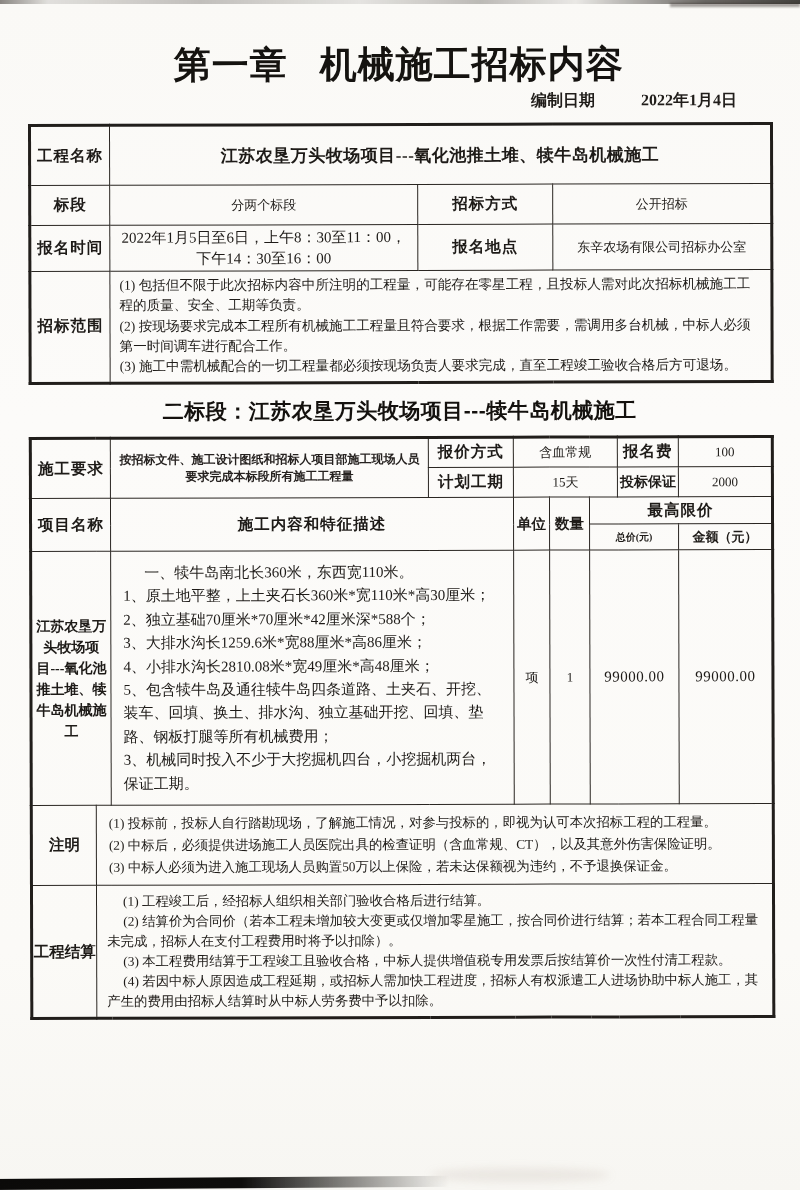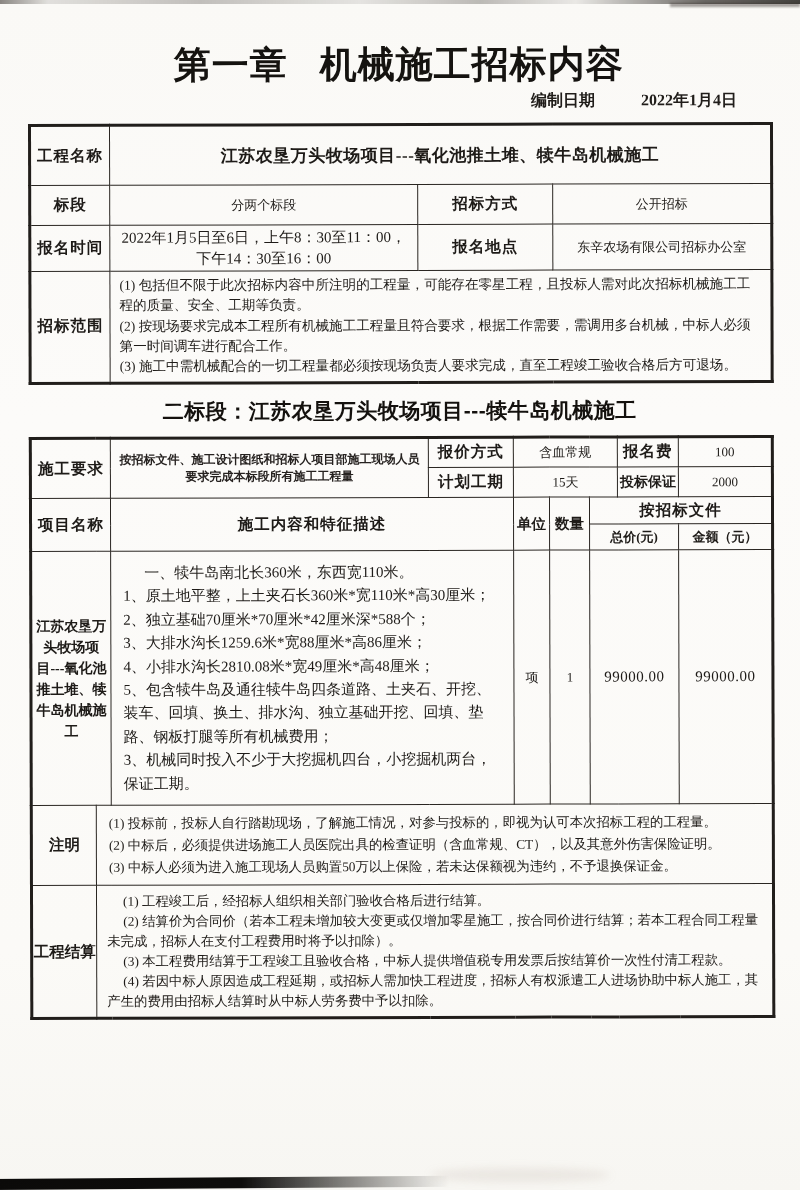--- a/index.html
+++ b/index.html
@@ -153,24 +153,24 @@
         <td class="lbl">计划工期</td>
         <td class="c f15" colspan="3">15天</td>
         <td class="lbl" style="font-size:14px;letter-spacing:0;text-align:center;">投标保证</td>
         <td class="c f15">2000</td>
       </tr>
       <tr class="rC">
         <td class="lbl" colspan="2" rowspan="2">项目名称</td>
         <td class="lbl" colspan="2" rowspan="2">施工内容和特征描述</td>
         <td class="lbl" rowspan="2" style="letter-spacing:0;font-size:14.5px;">单位</td>
         <td class="lbl" rowspan="2" style="letter-spacing:0;font-size:14.5px;">数量</td>
-        <td class="lbl" colspan="3">按招标文件</td>
+        <td class="lbl" colspan="3">最高限价</td>
       </tr>
       <tr class="rC2">
-        <td class="lbl" colspan="2" style="font-size:13px;letter-spacing:0;">总价(元)</td>
+        <td class="lbl" colspan="2" style="font-size:10px;letter-spacing:0;">总价(元)</td>
         <td class="lbl" style="font-size:13px;letter-spacing:0;">金额（元）</td>
       </tr>
       <tr class="rD">
         <td class="proj-cell" colspan="2">江苏农垦万头牧场项目---氧化池推土堆、犊牛岛机械施工</td>
         <td class="desc" colspan="2">
           <div class="intro">一、犊牛岛南北长360米，东西宽110米。</div>
           <div>1、原土地平整，上土夹石长360米*宽110米*高30厘米；</div>
           <div>2、独立基础70厘米*70厘米*42厘米深*588个；</div>
           <div>3、大排水沟长1259.6米*宽88厘米*高86厘米；</div>
           <div>4、小排水沟长2810.08米*宽49厘米*高48厘米；</div>

